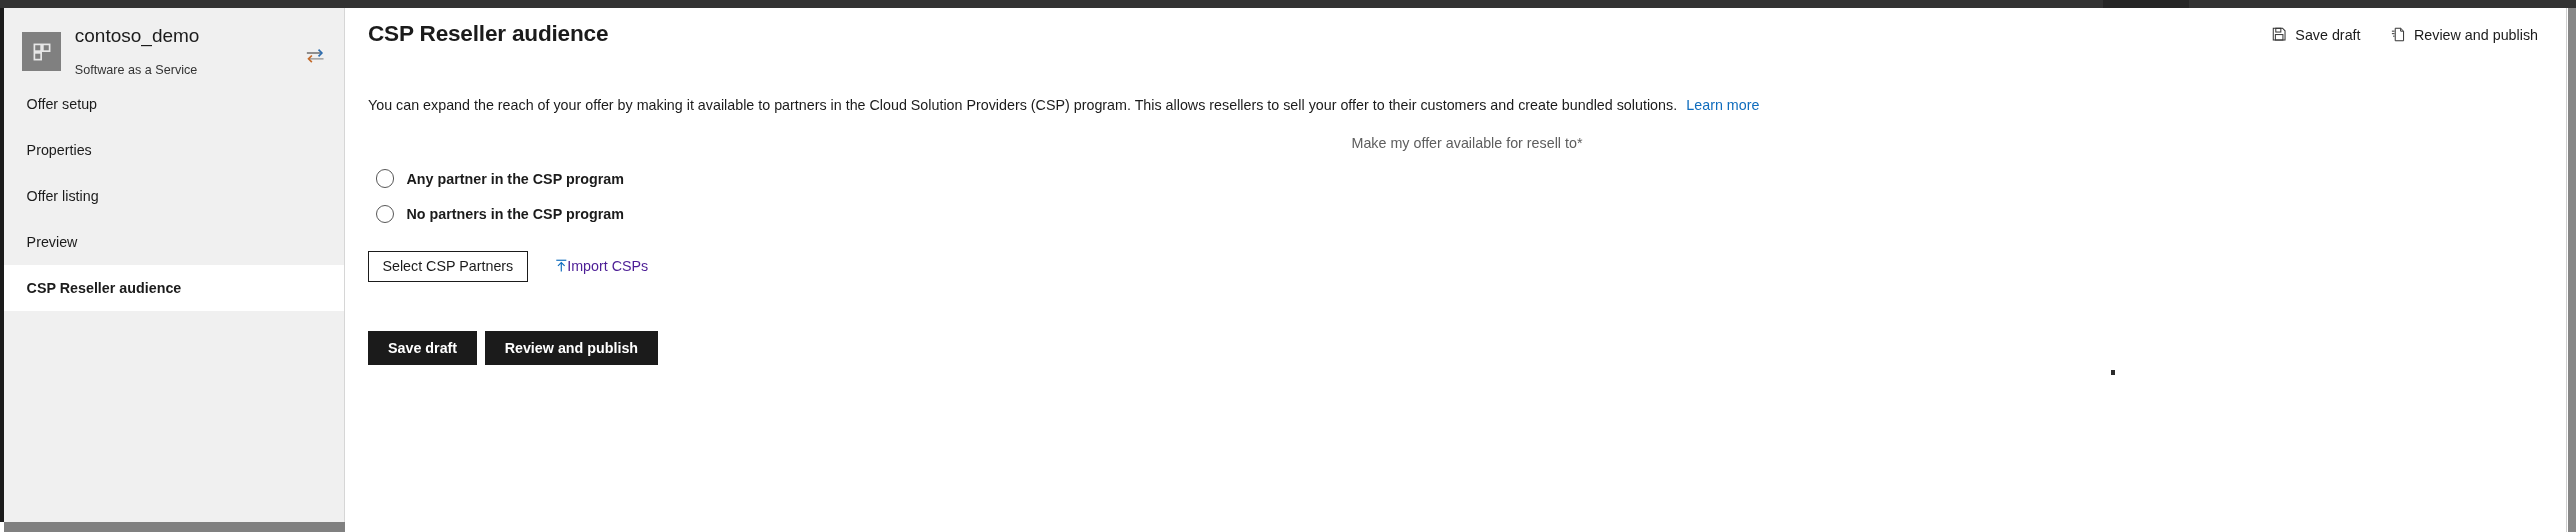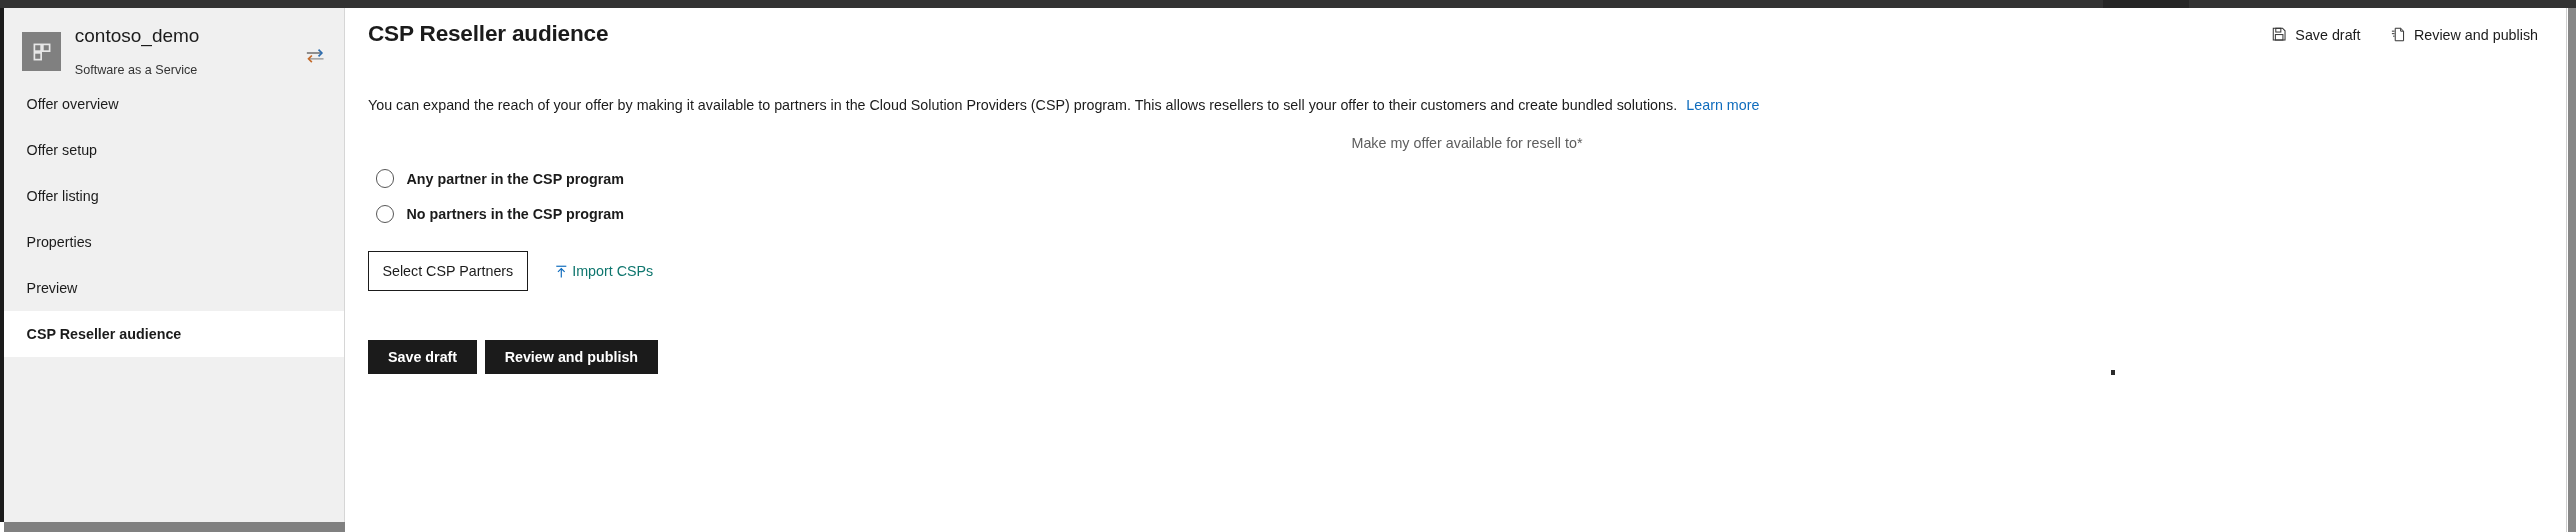--- a/index.html
+++ b/index.html
@@ -215,37 +215,36 @@
     white-space: nowrap;
     font-weight: bold;
   }
 
   .action-row {
     margin-top: 22.6px;
     display: flex;
     align-items: center;
   }
   .btn-outline {
-    height: 40px;
+    height: 31px;
     padding: 0 13.4px;
     border: 1.3px solid #1b1b1b;
     background: #ffffff;
     font-family: "Liberation Sans", sans-serif;
     font-size: 14.3px;
     color: #1b1b1b;
     cursor: pointer;
     white-space: nowrap;
   }
   .link-action {
     margin-left: 27px;
     display: flex;
-    align-items: flex-end;
-    gap: 5px;
-    font-size: 14.3px;
-    color: #0f766e;
+    align-items: center;
+    font-size: 14.3px;
+    color: #4c1d95;
     cursor: pointer;
     white-space: nowrap;
   }
   .link-action svg { display: block; flex: none; }
 
   .footer-buttons {
     margin-top: 49px;
     display: flex;
     gap: 7.5px;
   }
@@ -318,30 +317,27 @@
           <path d="M1 6 H18" stroke="#7a7a7a" stroke-width="2" fill="none"></path>
           <path d="M15 2 L19 6 L15 10" stroke="#2b6cb0" stroke-width="2" fill="none"></path>
           <path d="M21 13 H4" stroke="#a8a8a8" stroke-width="2" fill="none"></path>
           <path d="M7 9 L3 13 L7 17" stroke="#c46a2a" stroke-width="2" fill="none"></path>
         </svg>
       </div>
     </div>
 
     <div class="navlist">
       <div class="navitem">
-        <span>Offer overview</span>
+        <span>Offer setup</span>
       </div>
       <div class="navitem">
-        <span>Offer setup</span>
+        <span>Properties</span>
       </div>
       <div class="navitem">
         <span>Offer listing</span>
-      </div>
-      <div class="navitem">
-        <span>Properties</span>
       </div>
       <div class="navitem">
         <span>Preview</span>
       </div>
       <div class="navitem selected">
         <span>CSP Reseller audience</span>
       </div>
     </div>
   </div>
 

